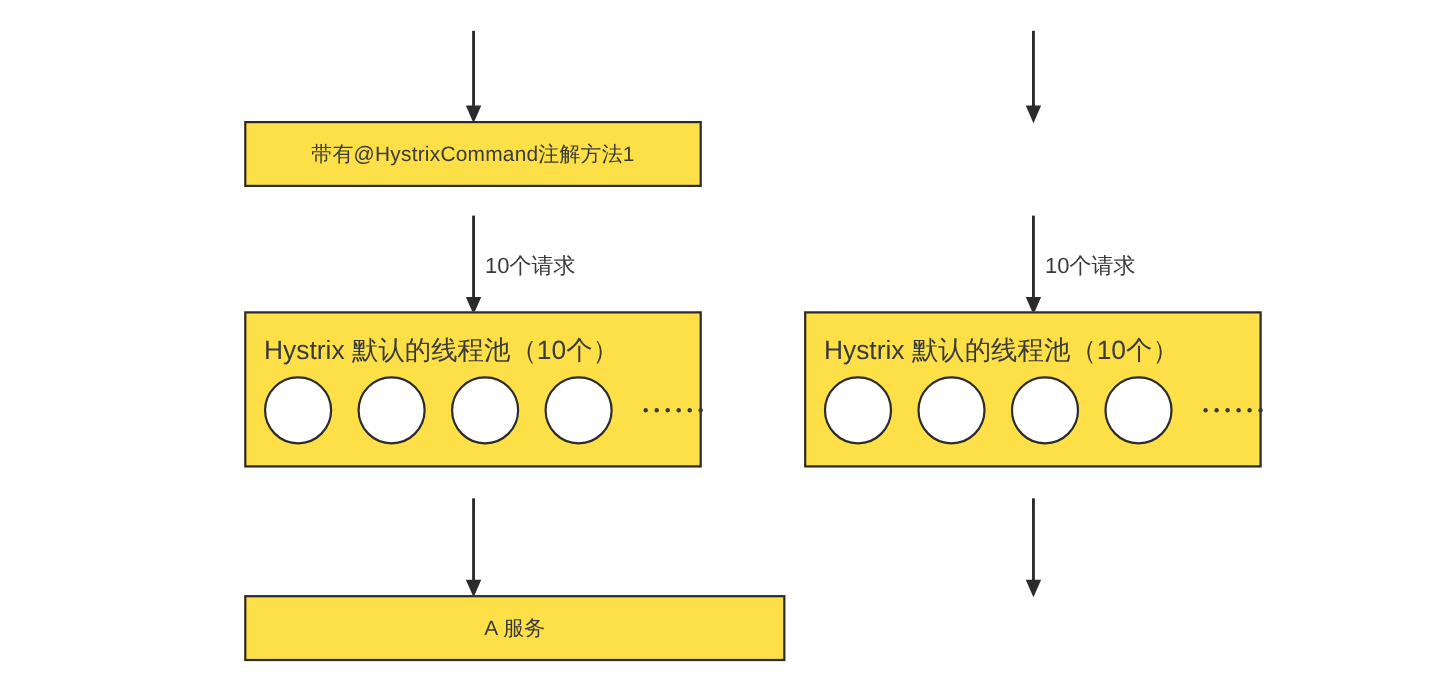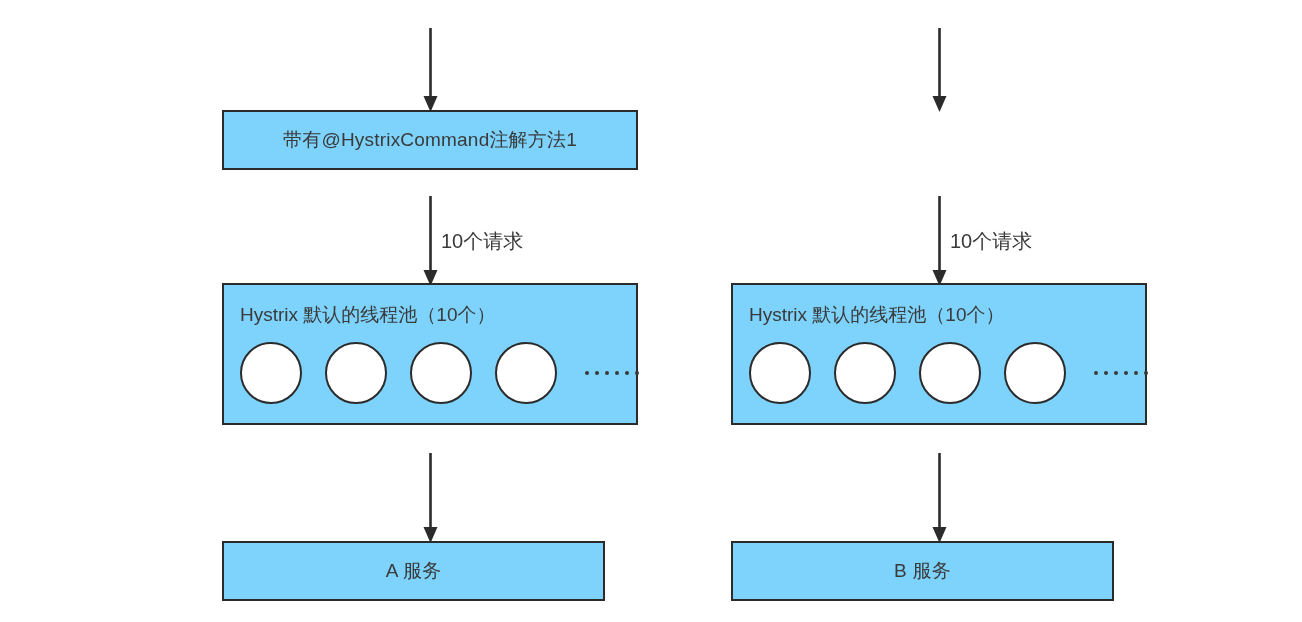--- a/index.html
+++ b/index.html
@@ -24,55 +24,55 @@
     height: 622px;
   }
   .col-a { left: 222px; }
   .col-b { left: 731px; }
 
   
   .box {
     position: absolute;
     box-sizing: border-box;
     border: 2.5px solid #2b2b2b;
-    background: #7dd3fc;
+    background: #fde047;
     display: flex;
     align-items: center;
     justify-content: center;
   }
   .box-method {
     left: 0;
     top: 110px;
     width: 416px;
     height: 60px;
   }
   .box-pool {
     left: 0;
     top: 283px;
     width: 416px;
     height: 142px;
     display: block;
   }
   .box-service {
     left: 0;
     top: 541px;
-    width: 383px;
+    width: 492px;
     height: 60px;
   }
   .box-label {
     font-size: 19px;
     color: #3a3a3a;
     letter-spacing: .2px;
     white-space: nowrap;
   }
   .pool-title {
     position: absolute;
     left: 16px;
     top: 17px;
-    font-size: 19px;
+    font-size: 24px;
     color: #3a3a3a;
     white-space: nowrap;
   }
 
   
   .circles {
     position: absolute;
     left: 16px;
     top: 57px;
     display: flex;
@@ -214,18 +214,15 @@
       </div>
     </div>
 
     <div class="arrow arrow-3">
       <svg width="15" height="90" viewBox="0 0 15 90">
         <line x1="7.5" y1="0" x2="7.5" y2="77" stroke="#2b2b2b" stroke-width="2.6"></line>
         <polygon points="7.5,90 0.5,74 14.5,74" fill="#2b2b2b"></polygon>
       </svg>
     </div>
 
-    <div class="box box-service">
-      <span class="box-label">B 服务</span>
-    </div>
   </div>
 
 </div>
 
 </body></html>

